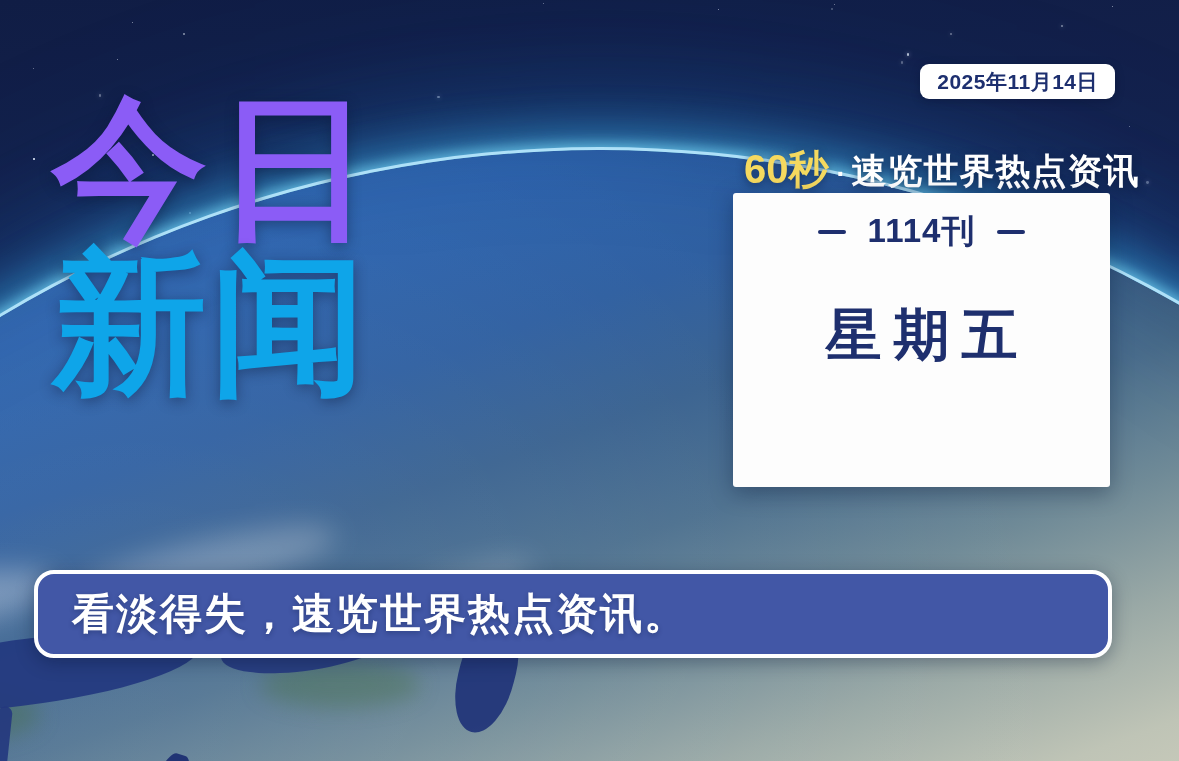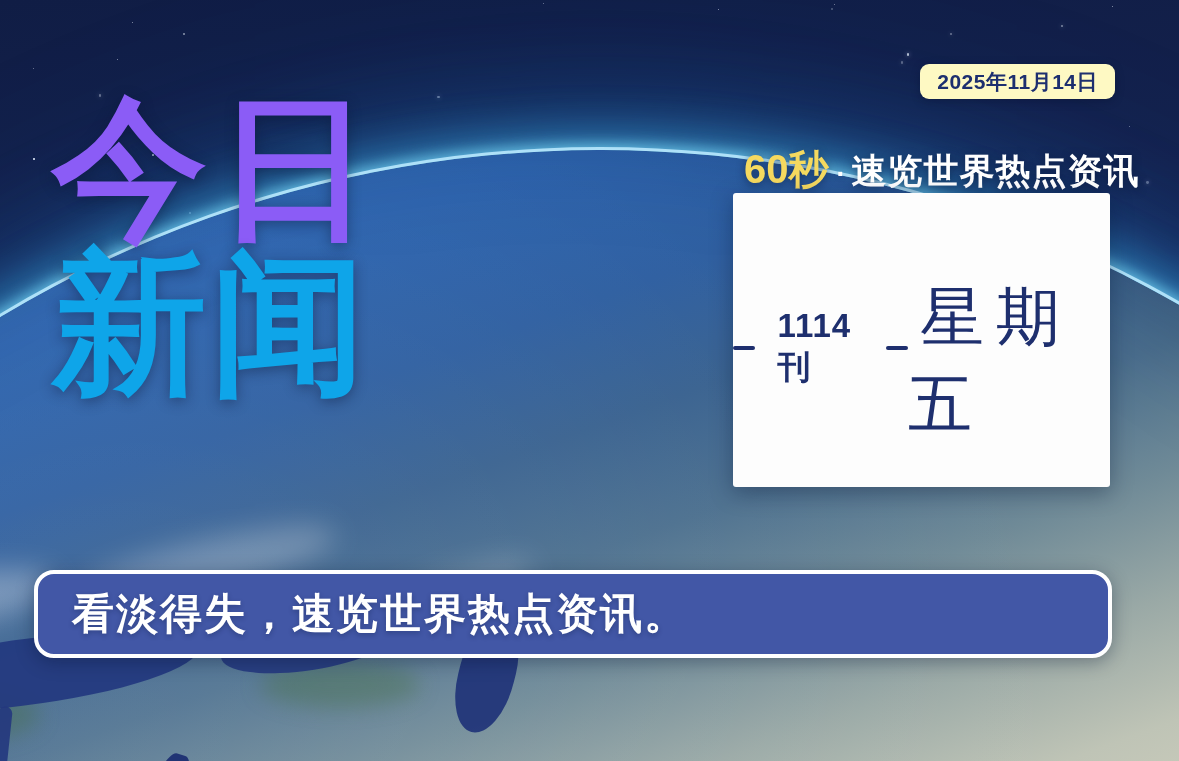--- a/index.html
+++ b/index.html
@@ -144,21 +144,21 @@
     letter-spacing:4px;
     margin-top:6px;
   }
 
   
   .date-badge{
     position:absolute;right:64px;top:64px;
     height:35px;
     padding:0 17px;
     display:flex;align-items:center;justify-content:center;
-    background:#fef9c3;
+    background:#ffffff;
     border-radius:9px;
     color:#1d2f6f;
     font-size:21px;
     font-weight:bold;
     letter-spacing:0.5px;
     white-space:nowrap;
     box-shadow:0 2px 8px rgba(5,15,45,0.35);
   }
 
   
@@ -183,36 +183,36 @@
   }
 
   
   .card{
     position:absolute;
     left:733px;top:193px;
     width:377px;height:294px;
     background:#fdfdfd;
     border-radius:3px;
     box-shadow:0 6px 22px rgba(6,16,46,0.35);
-    display:flex;flex-direction:row;
+    display:flex;flex-direction:column;
     align-items:center;
     padding-top:16px;
     color:#1e2f6e;
   }
   .issue{
     display:flex;align-items:center;gap:22px;
     font-size:33px;font-weight:bold;
     letter-spacing:1px;
   }
   .issue .dash{
     display:inline-block;width:28px;height:4px;background:#1e2f6e;border-radius:2px;
   }
   .weekday{
-    margin-top:26px;
-    font-size:64px;font-weight:normal;
+    margin-top:44px;
+    font-size:56px;font-weight:bold;
     letter-spacing:12px;
     text-indent:12px;
   }
   .lunar{
     margin-top:30px;
     font-size:60px;font-weight:bold;
     letter-spacing:10px;
     text-indent:10px;
   }
 

